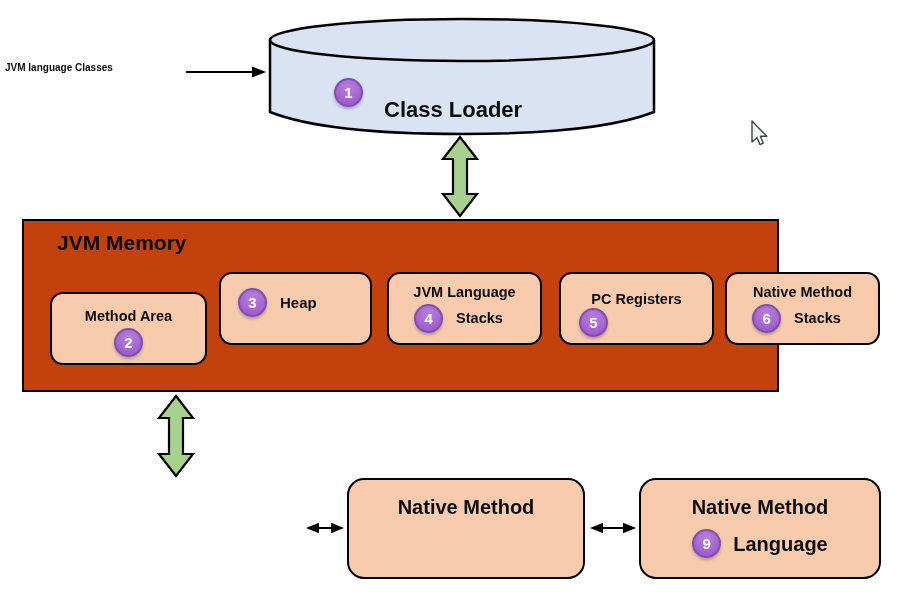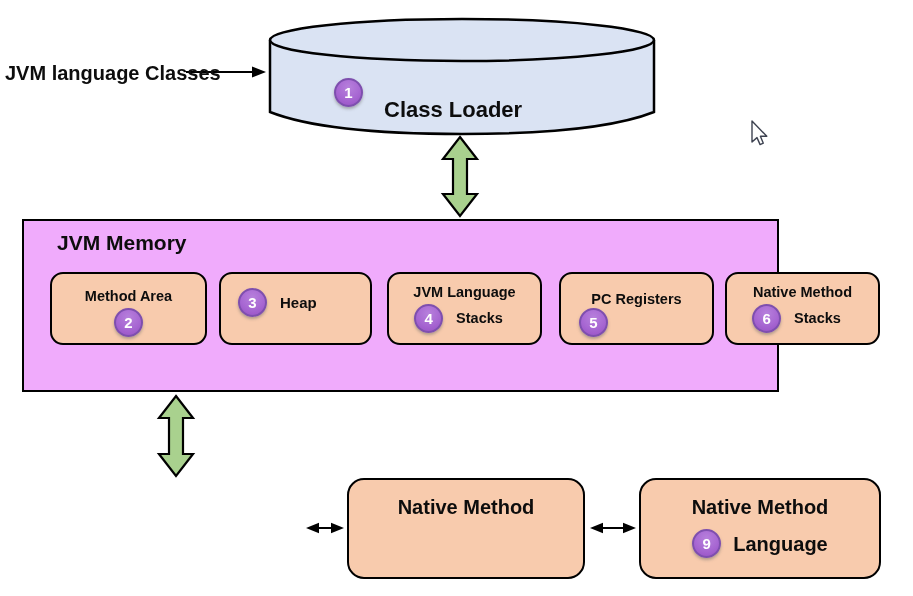--- a/index.html
+++ b/index.html
@@ -20,44 +20,44 @@
     width: 29px; height: 29px; border-radius: 50%;
     background: radial-gradient(circle at 50% 30%, #b780dc 0%, #a767d2 55%, #964fc4 100%);
     border: 2px solid #7e4fae;
     color: #ffffff; font-size: 15px; font-weight: bold;
     display: flex; align-items: center; justify-content: center;
     box-shadow: 0 2px 3px rgba(110,110,110,.5);
     flex: 0 0 auto;
     line-height: 1;
   }
 
-  .annot-label { left: 5px; top: 62px; font-size: 20px; white-space: nowrap; }
+  .annot-label { left: 5px; top: 62px; font-size: 10px; white-space: nowrap; }
 
   .cl-badge { left: 334px; top: 78px; }
   .cl-label { left: 384px; top: 97px; font-size: 22px; white-space: nowrap; }
 
   .jvm-memory {
     left: 22px; top: 219px; width: 757px; height: 173px;
-    background: #f0abfc;
+    background: #c2410c;
     border: 2.5px solid #000;
   }
   .jvm-title { position: absolute; left: 33px; top: 10px; font-size: 21px; white-space: nowrap; }
 
   .mem-box {
     position: absolute;
     top: 51px; height: 73px;
     background: #f8cbad;
     border: 2px solid #000;
     border-radius: 13px;
     font-size: 14.5px;
     display: flex;
   }
   .mem-box .lbl { line-height: 19px; white-space: nowrap; }
 
-  .mb-1 { left: 26px;  width: 157px; flex-direction: column; align-items: center; padding-top: 13px; gap: 2px; }
+  .mb-1 { left: 26px;  width: 157px; flex-direction: column; align-items: center; padding-top: 13px; gap: 2px; margin-top: 20px; }
   .mb-2 { left: 195px; width: 153px; flex-direction: row; align-items: center; padding-left: 17px; padding-bottom: 12px; gap: 13px; font-size: 15px; }
   .mb-3 { left: 363px; width: 155px; flex-direction: column; align-items: center; padding-top: 9px; gap: 2px; }
   .mb-4 { left: 535px; width: 155px; flex-direction: column; align-items: center; padding-top: 16px; }
   .mb-5 { left: 701px; width: 155px; flex-direction: column; align-items: center; padding-top: 9px; gap: 2px; }
   .badge-row { display: flex; flex-direction: row; align-items: center; gap: 13px; padding-right: 12px; }
   .mb-4 .badge { position: absolute; left: 18px; top: 34px; }
 
   .big-box {
     position: absolute;
     top: 478px; height: 101px;

